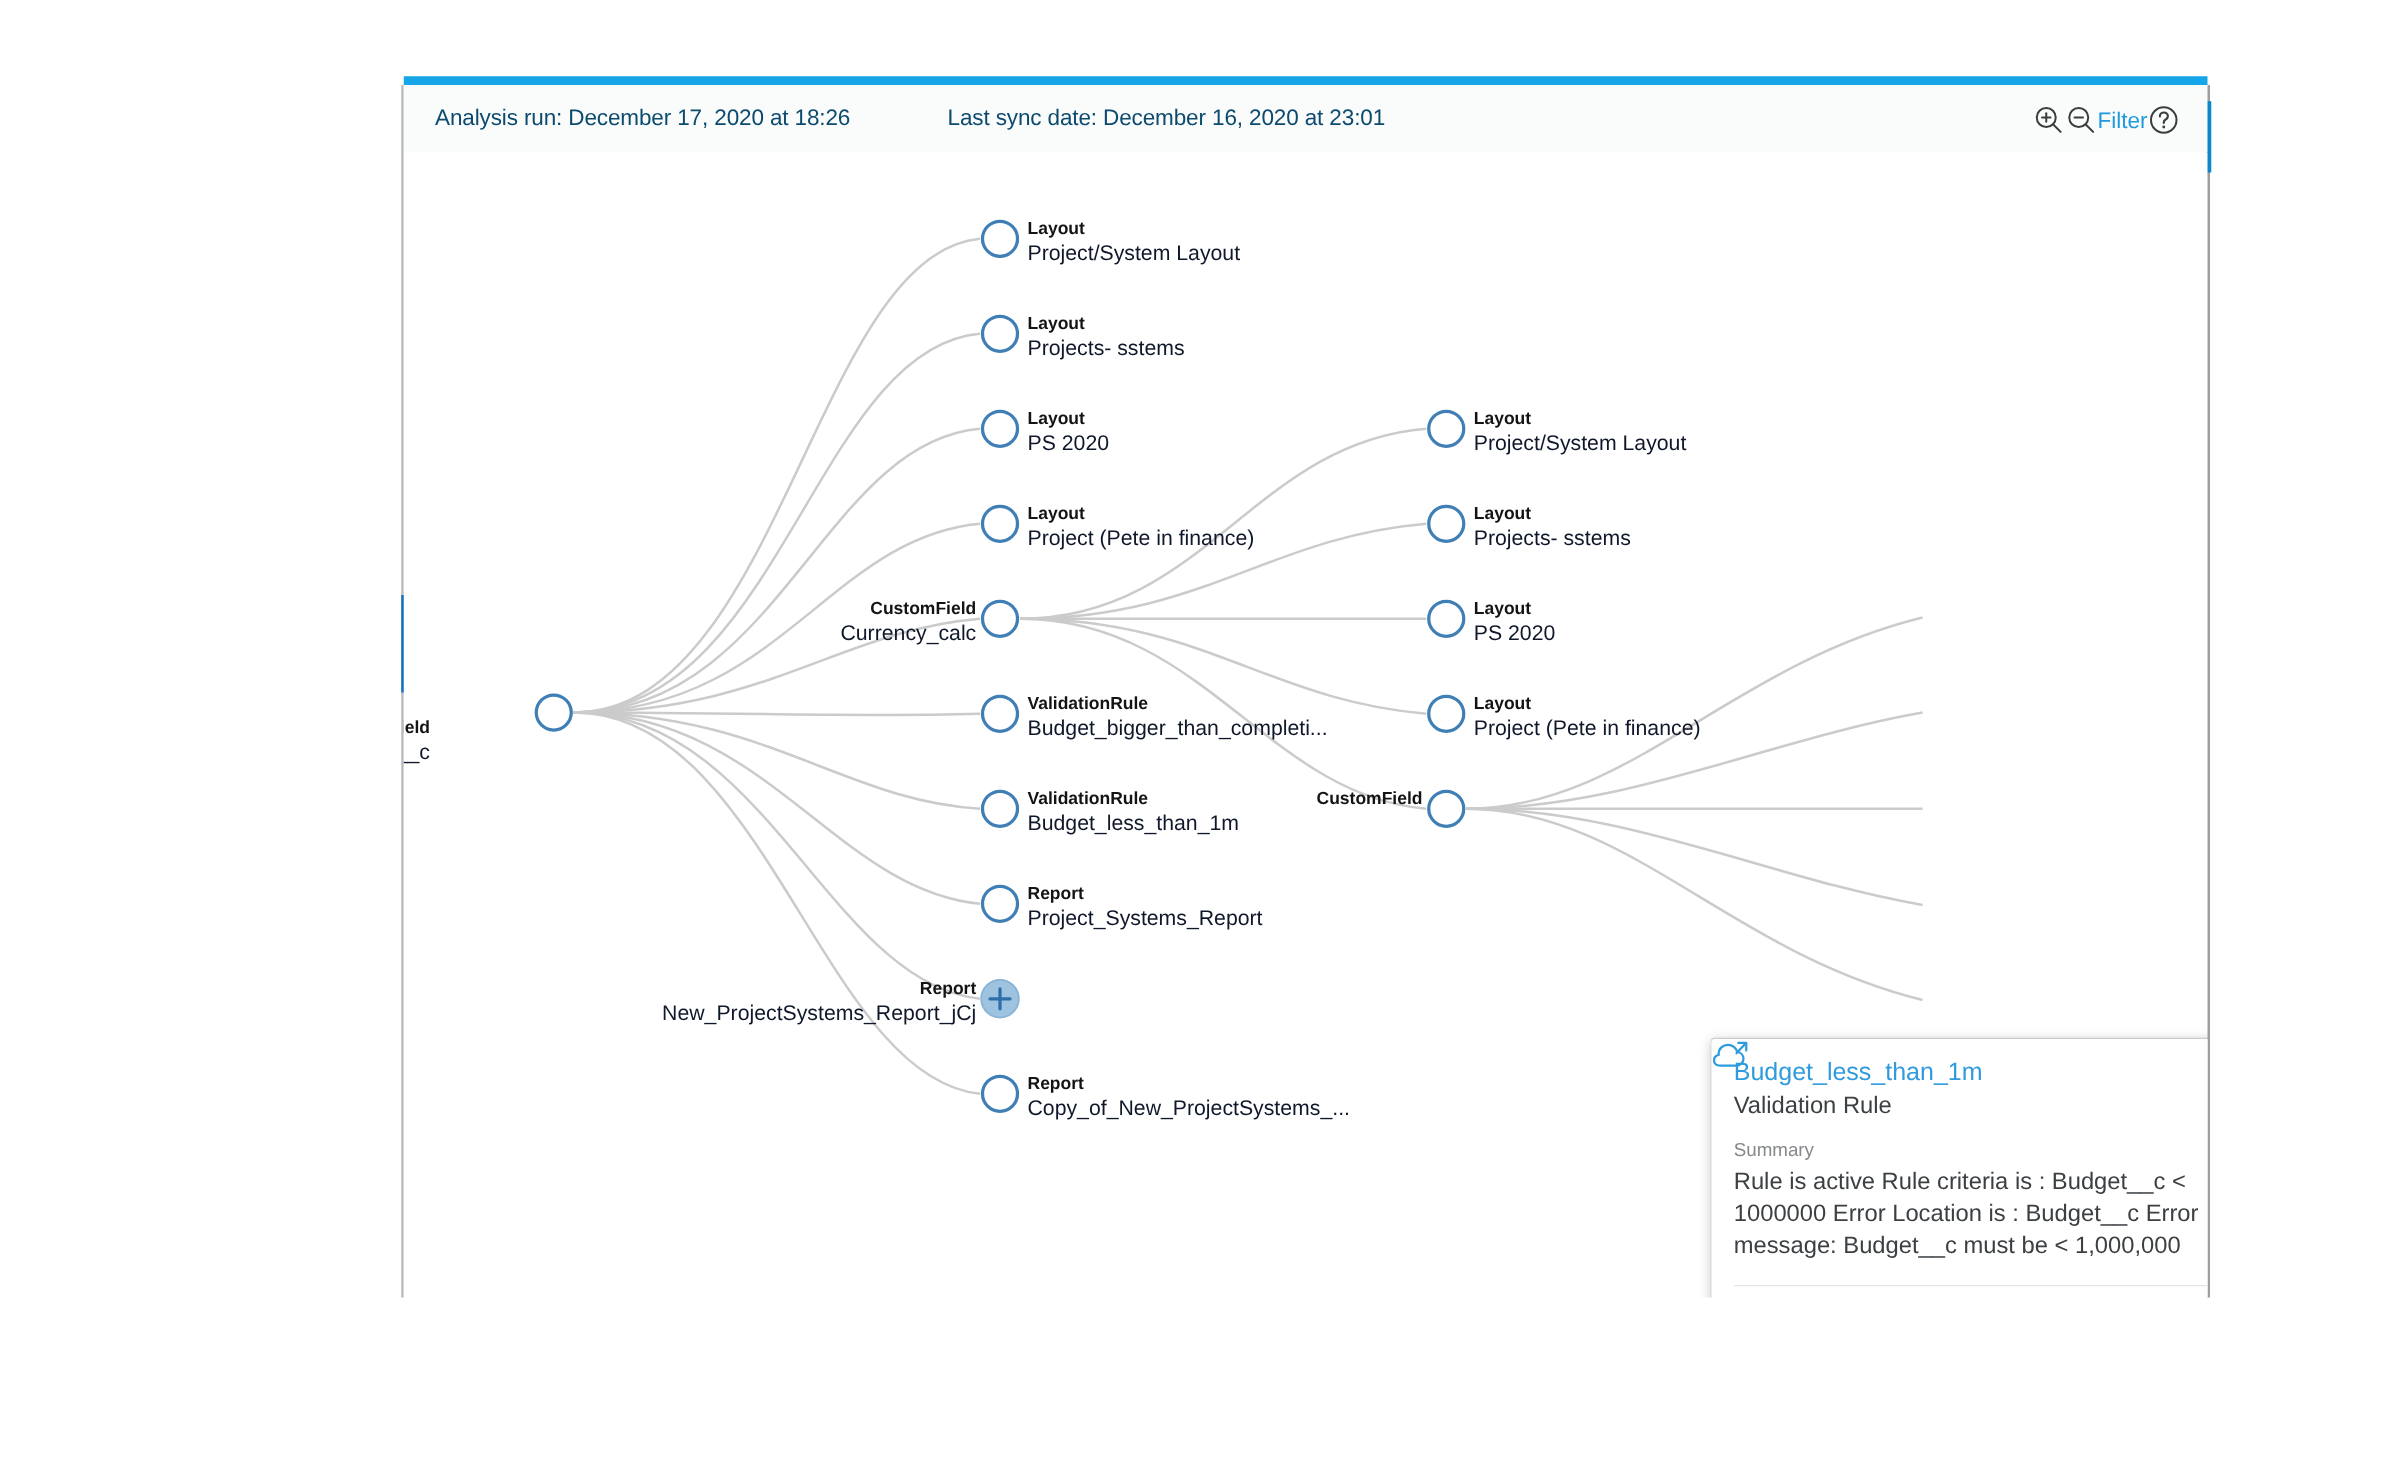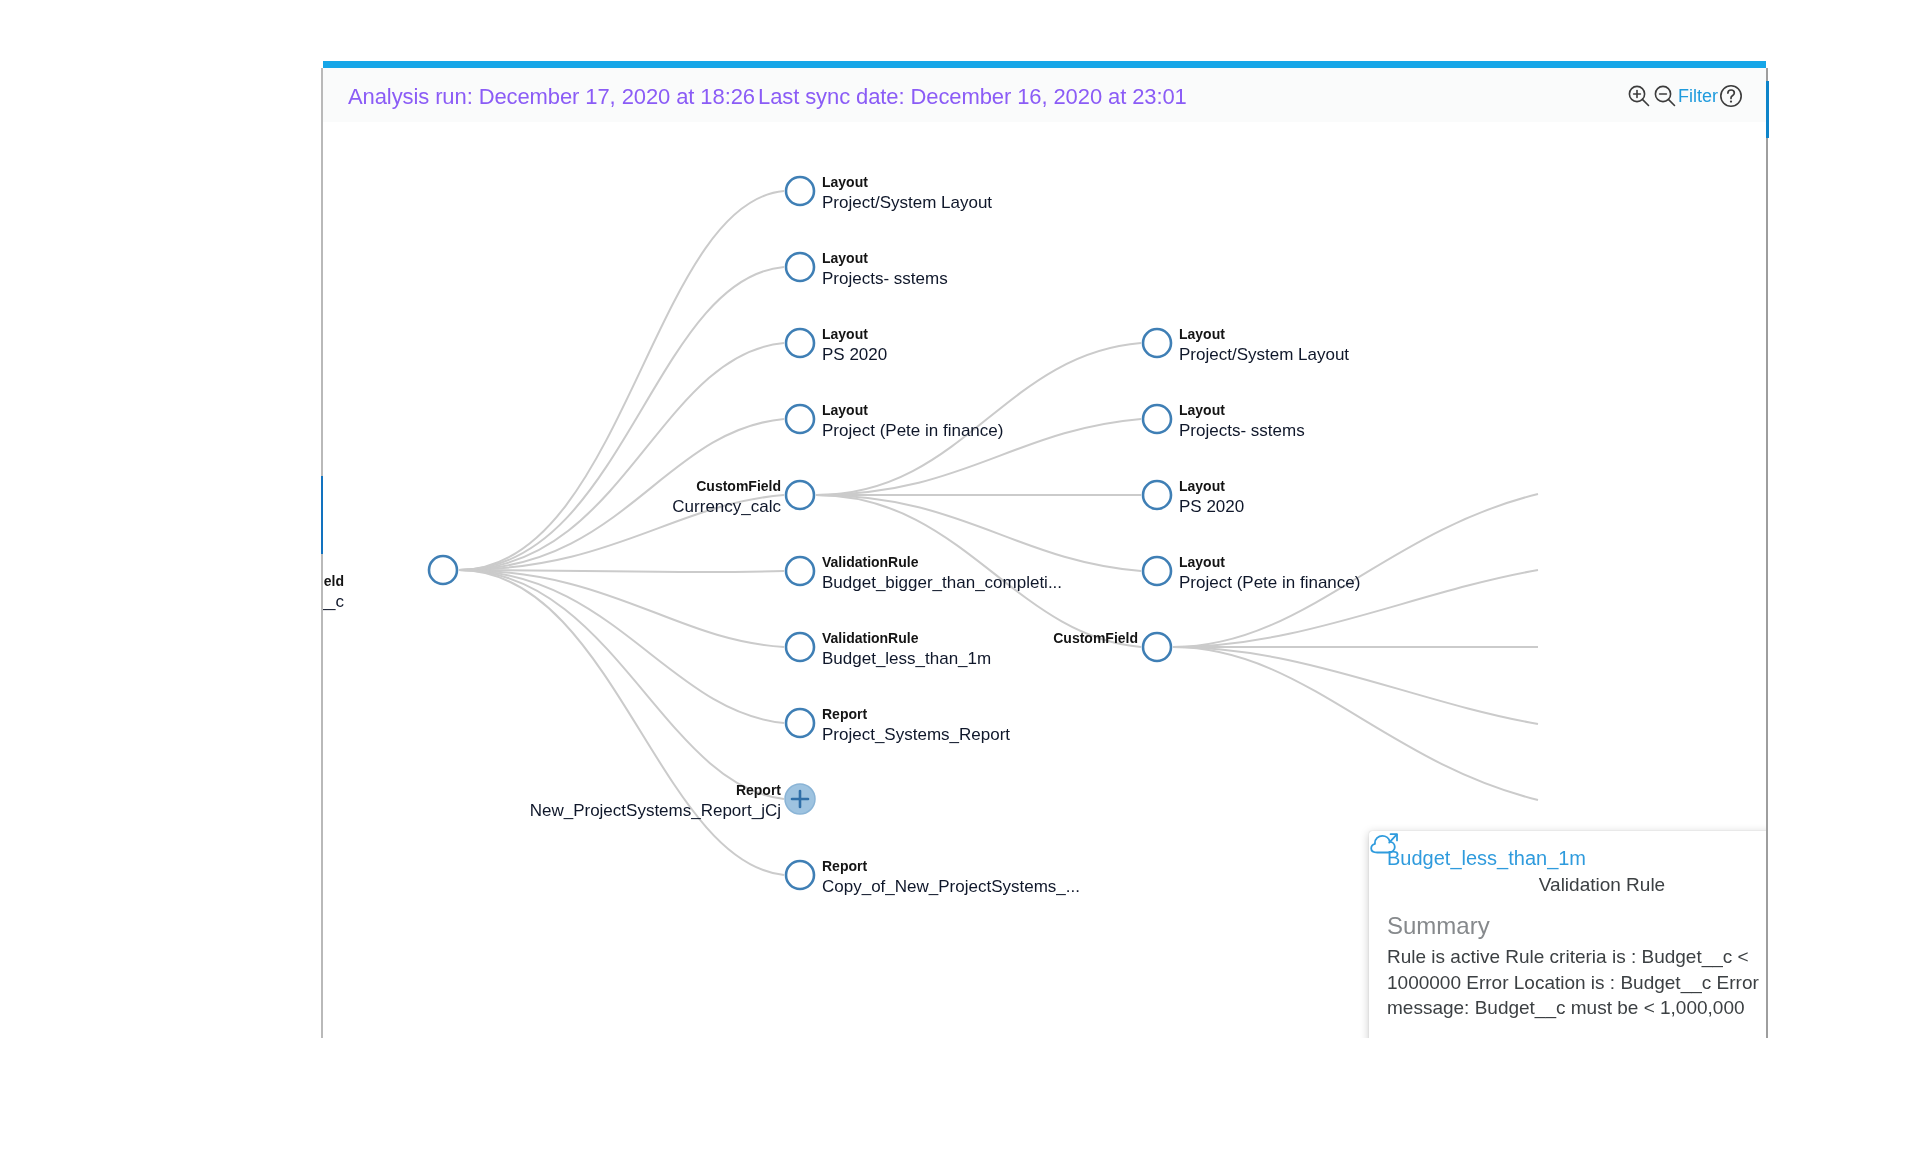--- a/index.html
+++ b/index.html
@@ -70,22 +70,22 @@
     left: 0;
     top: 7px;
     width: 100%;
     height: 54px;
     background: #fafbfb;
     box-sizing: border-box;
   }
   .header .meta {
     position: absolute;
     top: 16px;
-    font-size: 22px;
-    color: #8b5cf6;
+    font-size: 18px;
+    color: #0c4a6e;
     white-space: nowrap;
     letter-spacing: -0.1px;
   }
   .header .meta.run { left: 25px; }
   .header .meta.sync { left: 435px; }
 
   .header .tools {
     position: absolute;
     right: 22px;
     top: 7px;
@@ -152,24 +152,23 @@
   .tt-title {
     font-size: 20px;
     color: #2f9bdd;
     margin: 0 0 4px 0;
     padding-right: 40px;
   }
   .tt-subtitle {
     font-size: 19px;
     color: #3c4043;
     margin: 0 0 16px 0;
-    text-align: center;
   }
   .tt-section-label {
-    font-size: 24px;
+    font-size: 15px;
     color: #86898c;
     margin: 0 0 4px 0;
   }
   .tt-body {
     font-size: 19px;
     color: #3c4043;
     line-height: 1.35;
     margin: 0;
   }
   .tt-divider {

